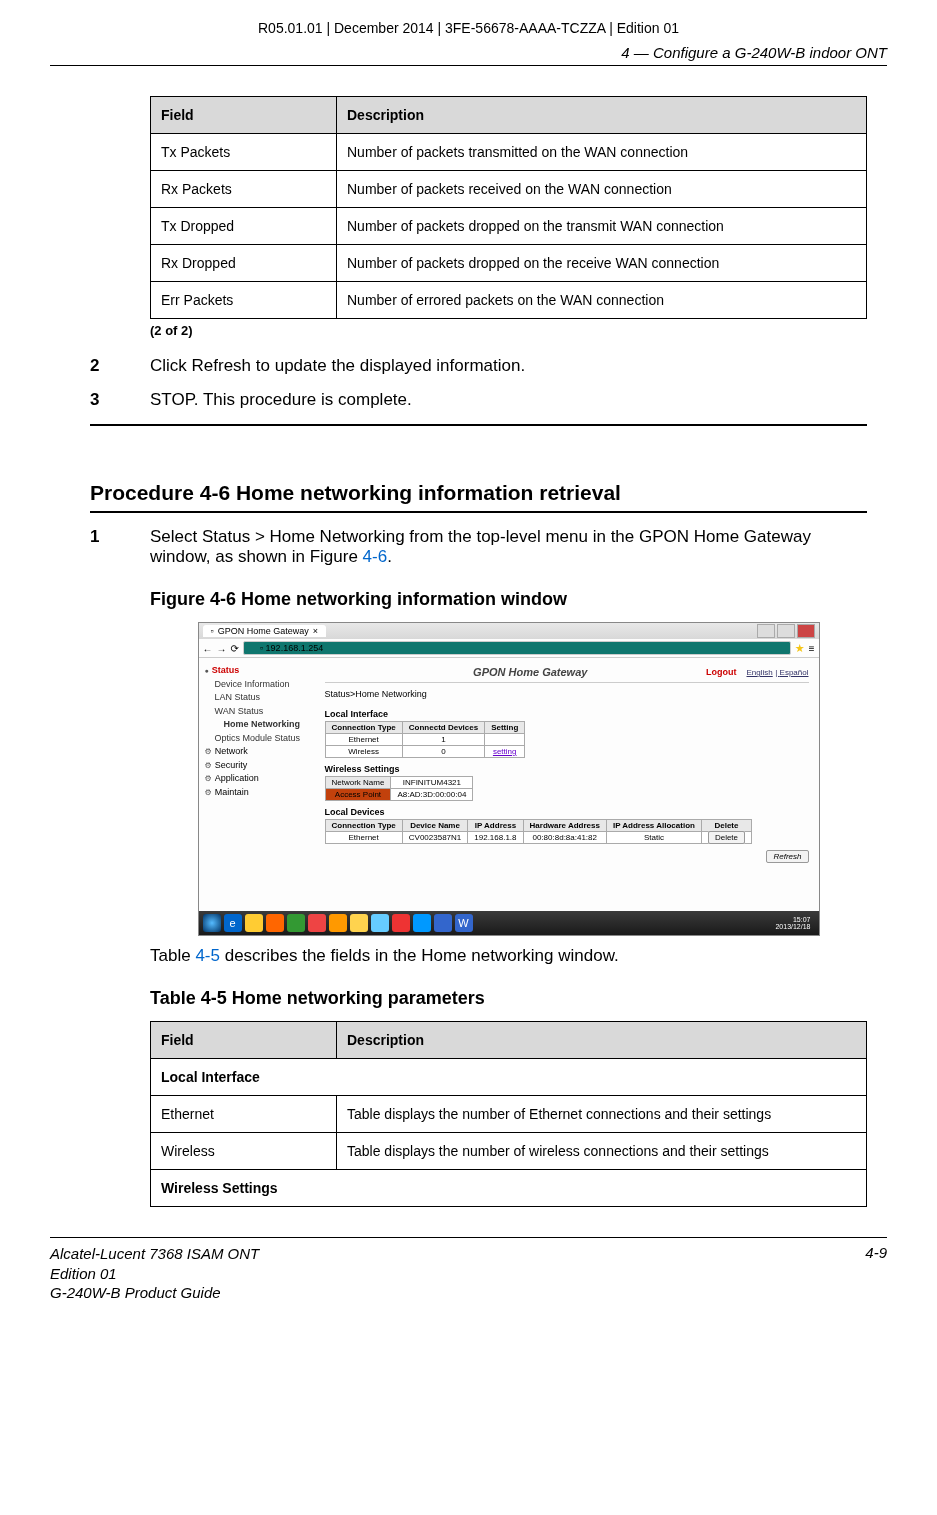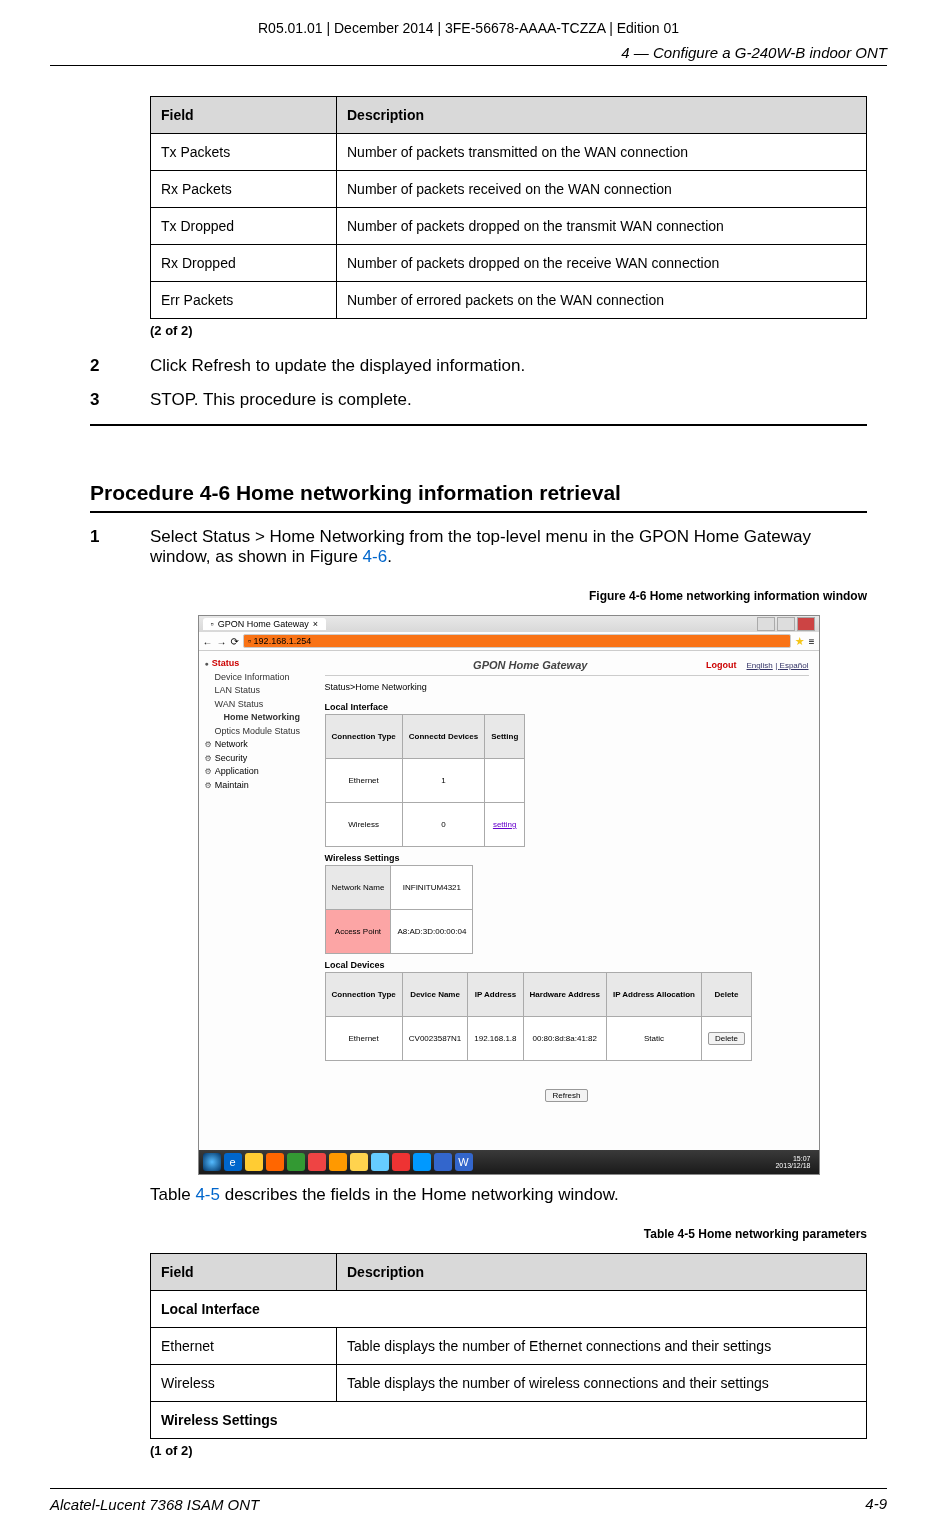--- a/index.html
+++ b/index.html
@@ -82,23 +82,23 @@
     font-size: 17px;
   }
   .procedure-title {
     font-size: 21px;
     font-weight: bold;
     margin-top: 55px;
     margin-bottom: 6px;
     margin-left: -60px;
   }
   .figure-caption, .table-caption {
-    text-align: right;
-    font-weight: bold;
-    font-size: 12px;
+    text-align: left;
+    font-weight: bold;
+    font-size: 18px;
     margin: 22px 0 12px 0;
   }
   .link {
     color: #0066cc;
   }
   .screenshot {
     border: 1px solid #888;
     background: #fdfdfd;
     font-size: 10px;
     width: 620px;
@@ -134,23 +134,23 @@
     display:flex;
     align-items:center;
     padding: 2px 4px;
     gap:4px;
     border-bottom:1px solid #ccc;
   }
   .ss-addr-box {
     border:1px solid #ccc;
     border-radius:2px;
     flex:1;
-    padding:1px 4px;
+    padding:1px 16px;
     font-size:9px;
-    background:#f97316;
+    background:#0f766e;
   }
   .ss-star { color:#f5c518; font-size:11px; }
   .ss-body {
     display:flex;
     min-height:200px;
   }
   .ss-side {
     width:110px;
     padding:6px 0 0 6px;
     font-size:9px;
@@ -177,35 +177,35 @@
   .ss-brand-right { color:#c00; font-weight:bold; }
   .ss-lang { font-size:8px; color:#336; text-decoration:underline;text-align:center;}
   .ss-crumb { font-size:9px; margin:6px 0 10px 0; }
   .ss-sec-title { font-weight:bold; font-size:9px; margin:6px 0 2px 0;}
   .ss-tbl {
     border-collapse:collapse;
     font-size:8px;
   }
   .ss-tbl th, .ss-tbl td {
     border:1px solid #aaa;
-    padding:17px 6px;
+    padding:1px 6px;
     text-align:center;
     background:#fff;
   }
   .ss-tbl th { background:#e8e8e8; font-weight:bold;}
   .ss-tbl td.link { color:#60c; text-decoration:underline; }
   .ss-btn {
     border:1px solid #999;
     border-radius:2px;
     background:#f3f3f3;
     font-size:8px;
     padding:1px 6px;
     cursor:pointer;
   }
-  .ss-refresh-row { text-align:center; margin-top:28px;}
+  .ss-refresh-row { text-align:right; margin-top:6px;font-style:italic;}
   .ss-taskbar {
     height:24px;
     background: linear-gradient(#3a3a3a,#1a1a1a);
     display:flex;
     align-items:center;
     padding:0 4px;
     gap:3px;
     margin-top:40px;
   }
   .ss-taskbar .tb-icon {
@@ -388,21 +388,21 @@
             </table>
 
           <div class="ss-sec-title">Wireless Settings</div>
           <table class="ss-tbl">
             <tbody>
                 <tr>
               <td style="background:#e8e8e8">Network Name</td>
               <td>INFINITUM4321</td>
             </tr>
             <tr>
-              <td style="background:#fca5a5">Access Point</td>
+              <td style="background:#c2410c">Access Point</td>
               <td>A8:AD:3D:00:00:04</td>
             </tr>
           </tbody>
             </table>
 
           <div class="ss-sec-title">Local Devices</div>
           <table class="ss-tbl">
             <tbody>
                 <tr>
               <th>Connection Type</th>
@@ -472,21 +472,20 @@
           </tr>
         <tr>
             <td>Wireless</td>
             <td>Table displays the number of wireless connections and their settings</td>
           </tr>
         <tr>
             <td colspan="2" class="section">Wireless Settings</td>
           </tr>
       </tbody>
     </table>
-    <div class="table-page-note">(1 of 2)</div>
 
   </div>
 </div>
 
 <div class="footer">
   <div class="left">
     <div>Alcatel-Lucent 7368 ISAM ONT</div>
     <div>Edition 01</div>
     <div>G-240W-B Product Guide</div>
   </div>

